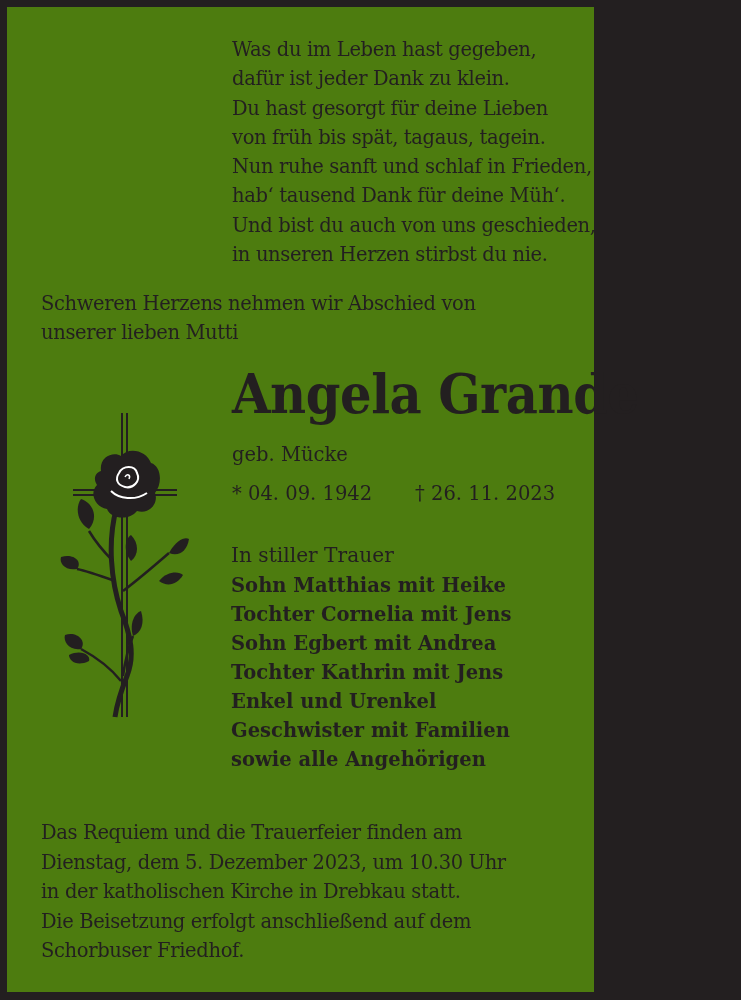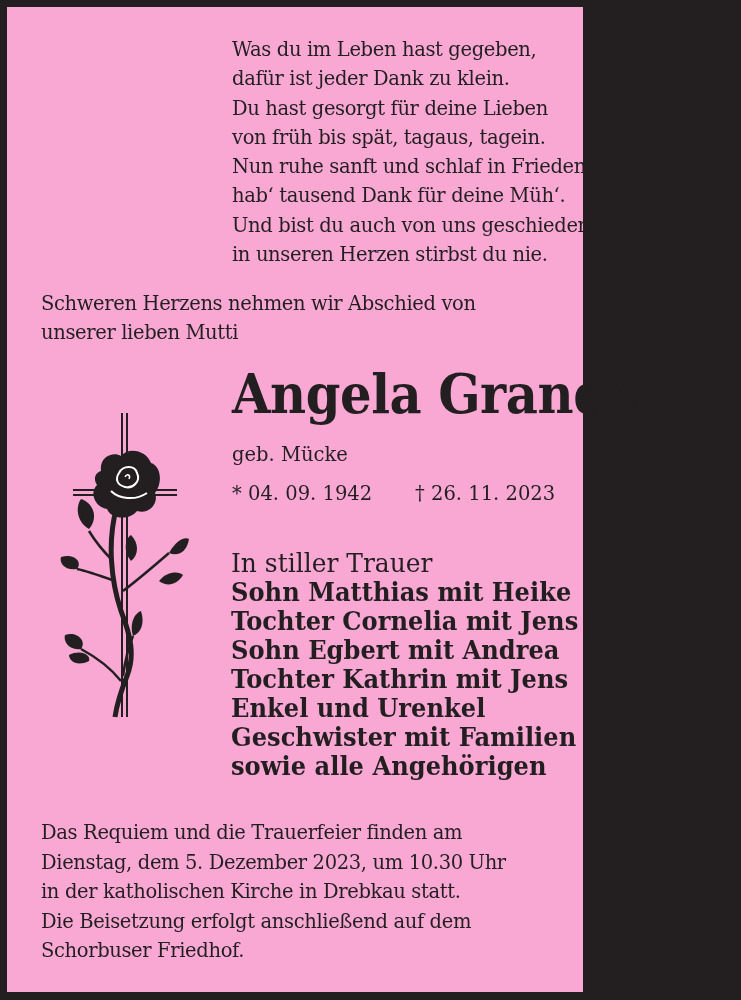--- a/index.html
+++ b/index.html
@@ -1,26 +1,26 @@
 <!DOCTYPE html>
 <html><head>
 <meta charset="utf-8">
 <style>
   html, body { margin:0; padding:0; }
   body { width:741px; height:1000px; background:#231f20; position:relative; overflow:hidden; }
-  .card { position:absolute; left:7px; top:7px; width:576px; height:985px; background:#f9a8d4; }
+  .card { position:absolute; left:7px; top:7px; width:576px; height:985px; background:#4d7c0f;padding-left:11px; }
   .serif { font-family:"DejaVu Serif","Liberation Serif",serif; color:#231f20; }
   .poem { position:absolute; left:225px; top:28px; font-size:21px; line-height:29.3px; letter-spacing:-0.4px; transform:scaleX(0.93); transform-origin:left top; white-space:nowrap; }
   .intro { position:absolute; left:34px; top:282px; font-size:21px; line-height:29px; letter-spacing:-0.4px; transform:scaleX(0.93); transform-origin:left top; white-space:nowrap; }
   .name { position:absolute; left:225px; top:355px; font-size:54px; font-weight:bold; line-height:64px; letter-spacing:-0.5px; transform:scaleX(0.92); transform-origin:left top; white-space:nowrap; }
   .maiden { position:absolute; left:225px; top:433px; font-size:21px; line-height:28px; transform:scaleX(0.93); transform-origin:left top; white-space:nowrap; }
   .dates { position:absolute; left:225px; top:472px; font-size:21px; line-height:28px; white-space:nowrap; transform:scaleX(0.93); transform-origin:left top; }
   .dates span { display:inline-block; }
   .dates .death { margin-left:46px; }
-  .mourners { position:absolute; left:224px; top:534px; font-size:26px; line-height:29px; white-space:nowrap;margin-top:8px; }
+  .mourners { position:absolute; left:224px; top:534px; font-size:21px; line-height:29px; white-space:nowrap; }
   .mourners .lead { font-weight:normal; transform:scaleX(0.96); transform-origin:left top; display:block; }
   .mourners .fam { font-weight:bold; display:block; transform:scaleX(0.93); transform-origin:left top; }
   .service { position:absolute; left:34px; top:811px; font-size:21px; line-height:29.5px; letter-spacing:-0.4px; transform:scaleX(0.93); transform-origin:left top; white-space:nowrap; }
   .line { display:block; }
   .emblem { position:absolute; left:52px; top:404px; width:130px; height:310px; }
 </style>
 </head>
 <body>
 
 <div class="card">

